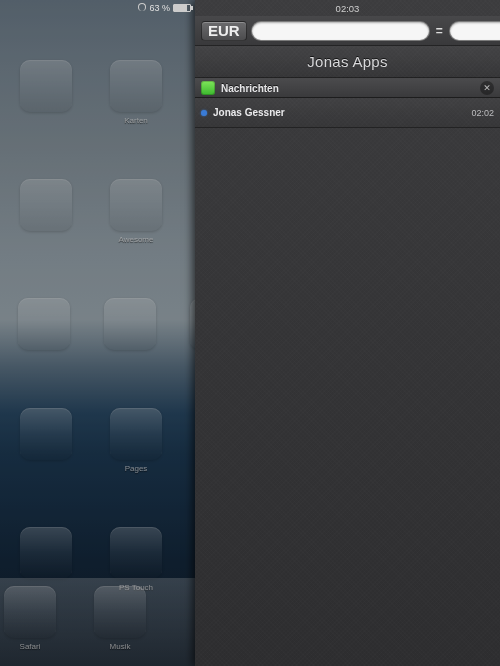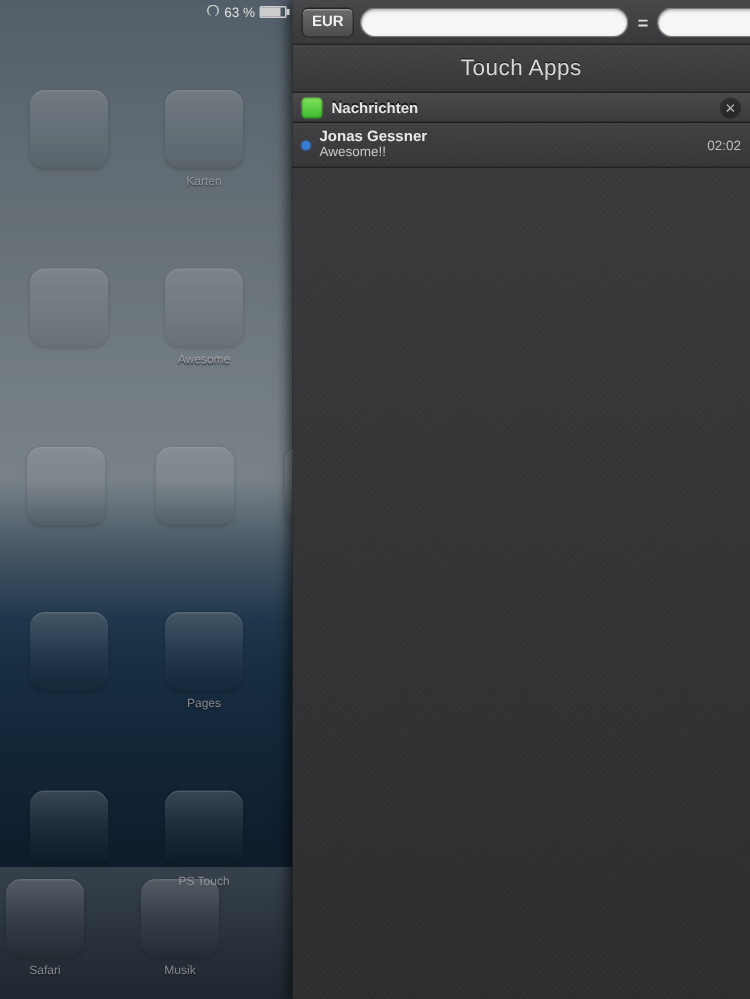--- a/index.html
+++ b/index.html
@@ -61,21 +61,21 @@
 .converter {
   height: 30px; display: flex; align-items: center; gap: 4px; padding: 0 6px;
   background: linear-gradient(to bottom, #48484a, #39393b);
   border-bottom: 1px solid rgba(0,0,0,0.5);
 }
 .pill {
   height: 20px; border-radius: 4px; padding: 0 6px;
   background: linear-gradient(to bottom, #6b6b6d, #4c4c4e);
   border: 1px solid rgba(0,0,0,0.5);
   box-shadow: inset 0 1px 0 rgba(255,255,255,0.25);
-  color: #eee; font-size: 10px; font-weight: 600;
+  color: #eee; font-size: 15px; font-weight: 600;
   display: flex; align-items: center; cursor: pointer;
 }
 .cv-input {
   flex: 1; height: 20px; border-radius: 10px;
   background: #f6f6f6; border: 1px solid rgba(0,0,0,0.5);
   box-shadow: inset 0 1px 2px rgba(0,0,0,0.3);
 }
 .eq { color: #ddd; font-size: 12px; font-weight: 600; padding: 0 2px;}
 .closeapps {
   height: 32px; display: flex; align-items: center; justify-content: center;
@@ -192,34 +192,36 @@
         <div class="lbl">Safari</div>
       </div>
     <div class="app">
         <div class="ico"></div>
         <div class="lbl">Musik</div>
       </div>
   </div>
 </div>
 
 <div class="panel">
+  <div class="status-right">
+    <span>02:03</span>
+  </div>
   <div class="converter">
     <div class="pill">EUR</div>
     <input class="cv-input" value="" style="">
     <span class="eq">=</span>
     <input class="cv-input" value="" style="">
 
   </div>
-  <div class="closeapps">Touch Apps</div>
+  <div class="closeapps">Jonas Apps</div>
   <div class="section">
     <div class="appico"></div>
     <div class="title">Nachrichten</div>
     <div class="x">✕</div>
   </div>
   <div class="notif">
     <div class="dot"></div>
     <div class="body">
       <span class="sender">Jonas Gessner</span>
-      <span class="msg">Awesome!!</span>
     </div>
     <span class="time">02:02</span>
   </div>
 </div>
 
 </body></html>

